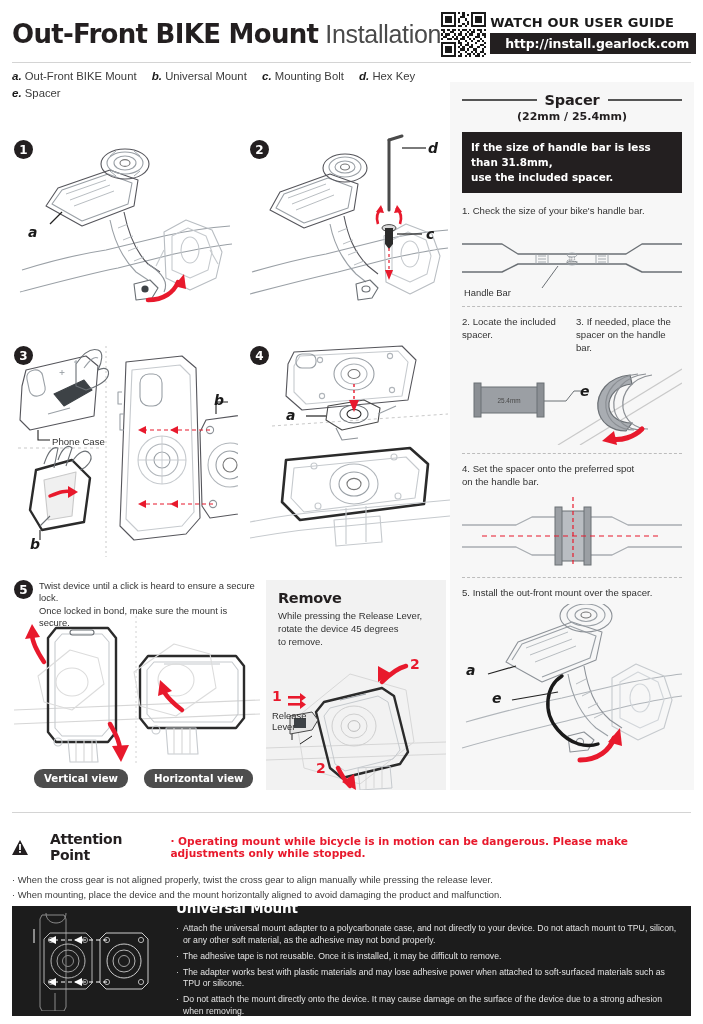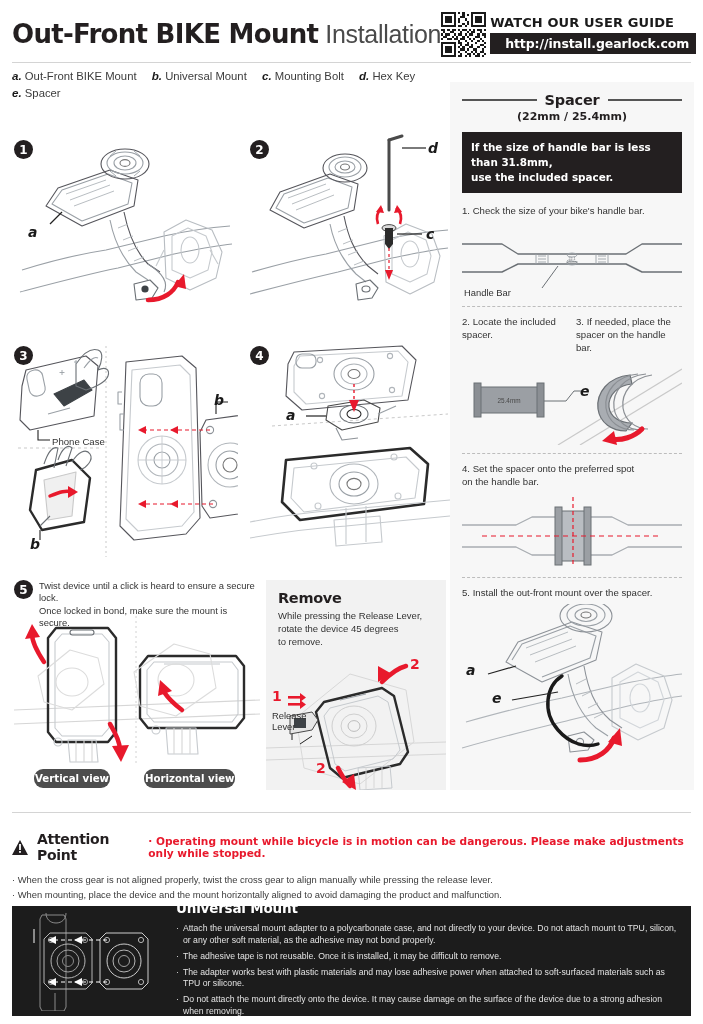--- a/index.html
+++ b/index.html
@@ -81,21 +81,21 @@
     position: absolute; font-size: 9.6px; color: #333; white-space: nowrap;
   }
 
   
   .step5 { position: absolute; left: 4px; top: 462px; width: 246px; height: 210px; }
   .step5-head { display: flex; gap: 6px; align-items: flex-start; }
   .step5-text { font-size: 9.4px; line-height: 1.32; color: #333; }
   .viewlabel {
     position: absolute; bottom: 2px;
     background: #4d4d4d; color: #fff; font-size: 10.2px; font-weight: 700;
-    padding: 4px 1px; border-radius: 9px; white-space: nowrap;
+    padding: 4px 10px; border-radius: 9px; white-space: nowrap;
     font-family: "DejaVu Sans", sans-serif;
   }
 
   
   .removebox {
     position: absolute; left: 256px; top: 462px; width: 180px; height: 210px;
     background: #f2f2f2; padding: 10px 10px 0 12px;
   }
   .remove-title {
     font-size: 14.5px; font-weight: 900; letter-spacing: -0.3px;
@@ -126,21 +126,21 @@
   .sp-step { font-size: 9.6px; color: #333; line-height: 1.35; }
   .sp-dash { height: 1px; border-top: 1px dashed #bdbdbd; }
   .sp-fig { position: relative; }
   .sp-fig svg { display: block; width: 100%; }
 
   
   .rule-mid {
     position: absolute; left: 12px; top: 812px; width: 679px; height: 1px; background: #d4d4d4;
   }
   .attention { position: absolute; left: 12px; top: 831px; width: 679px; }
-  .att-head-row { display: flex; align-items: center; gap: 9px; }
+  .att-head-row { display: flex; align-items: center; gap: 22px; }
   .att-tri { flex: none; }
   .att-title {
     font-size: 14px; font-weight: 900; letter-spacing: -0.3px;
     font-family: "DejaVu Sans", sans-serif;
   }
   .att-red {
     color: #e8192c; font-size: 10.6px; font-weight: 700; margin-left: 6px;
     font-family: "DejaVu Sans", sans-serif;
   }
   .att-list { margin-top: 9px; }

